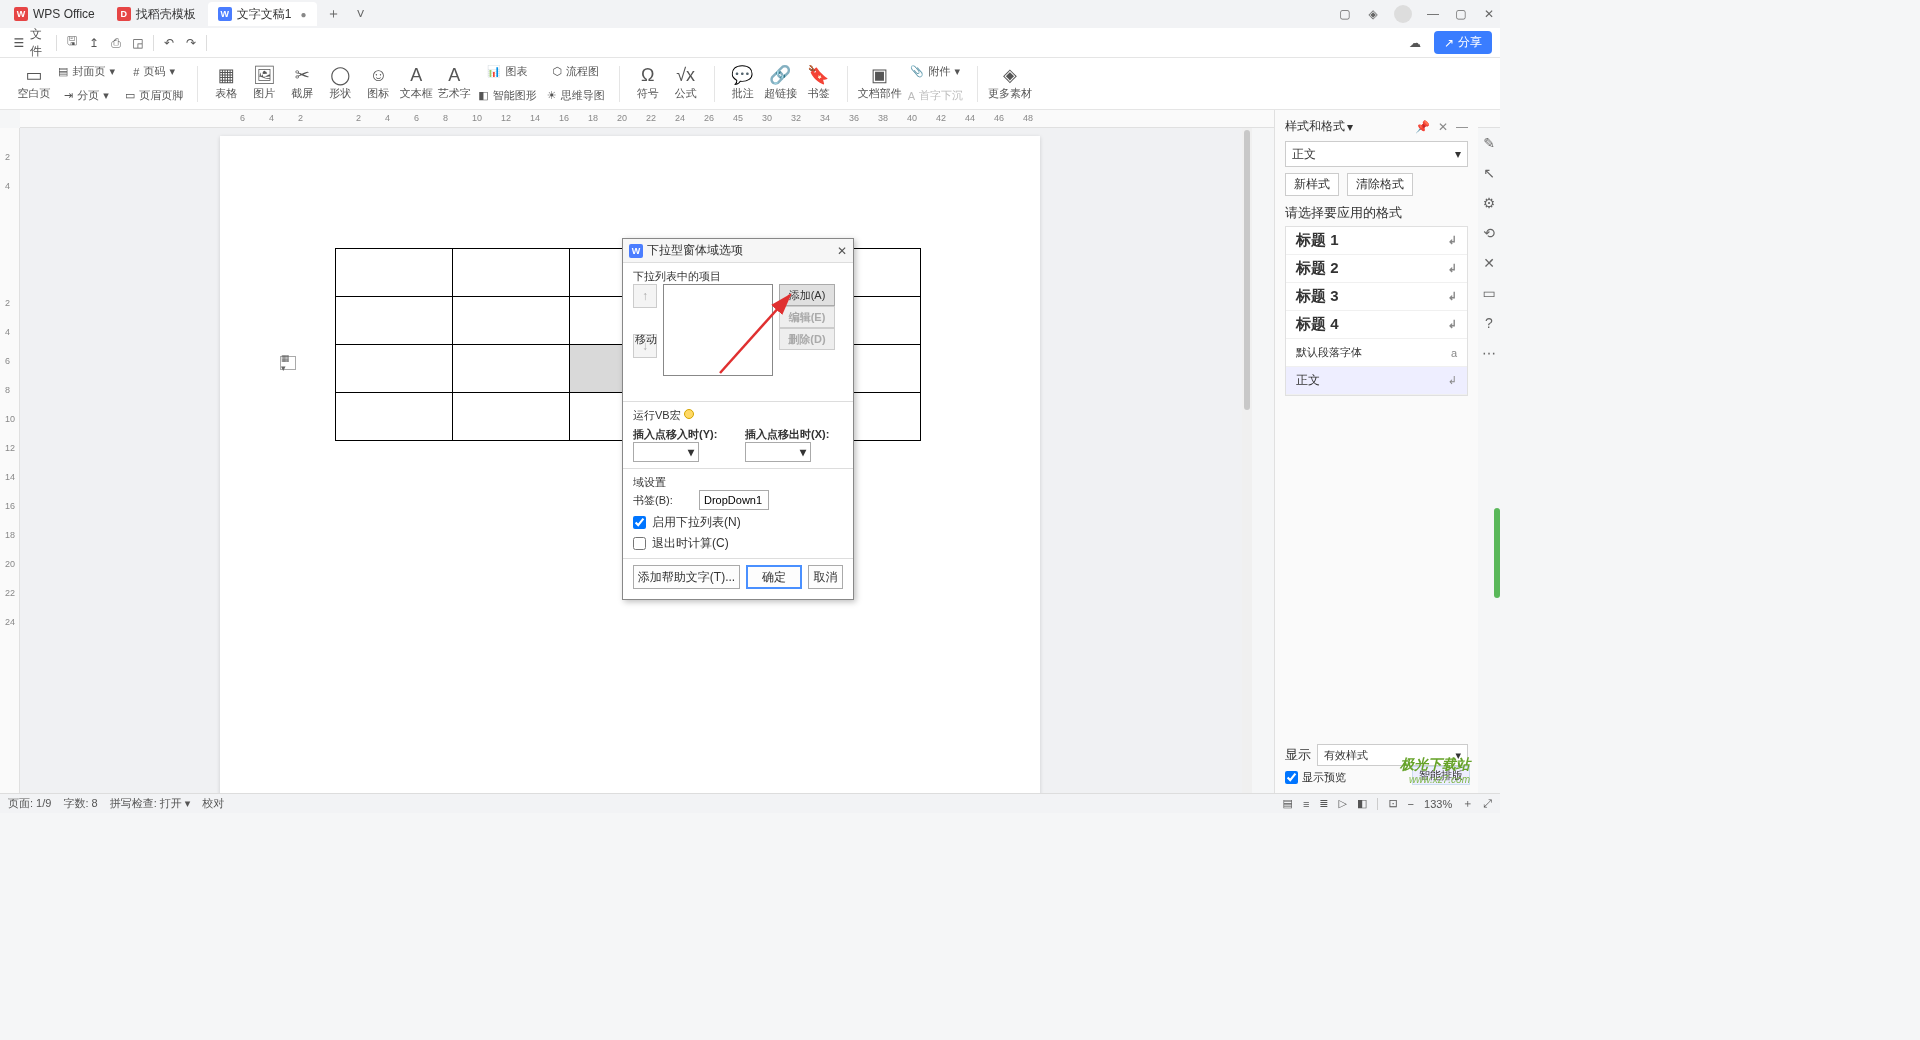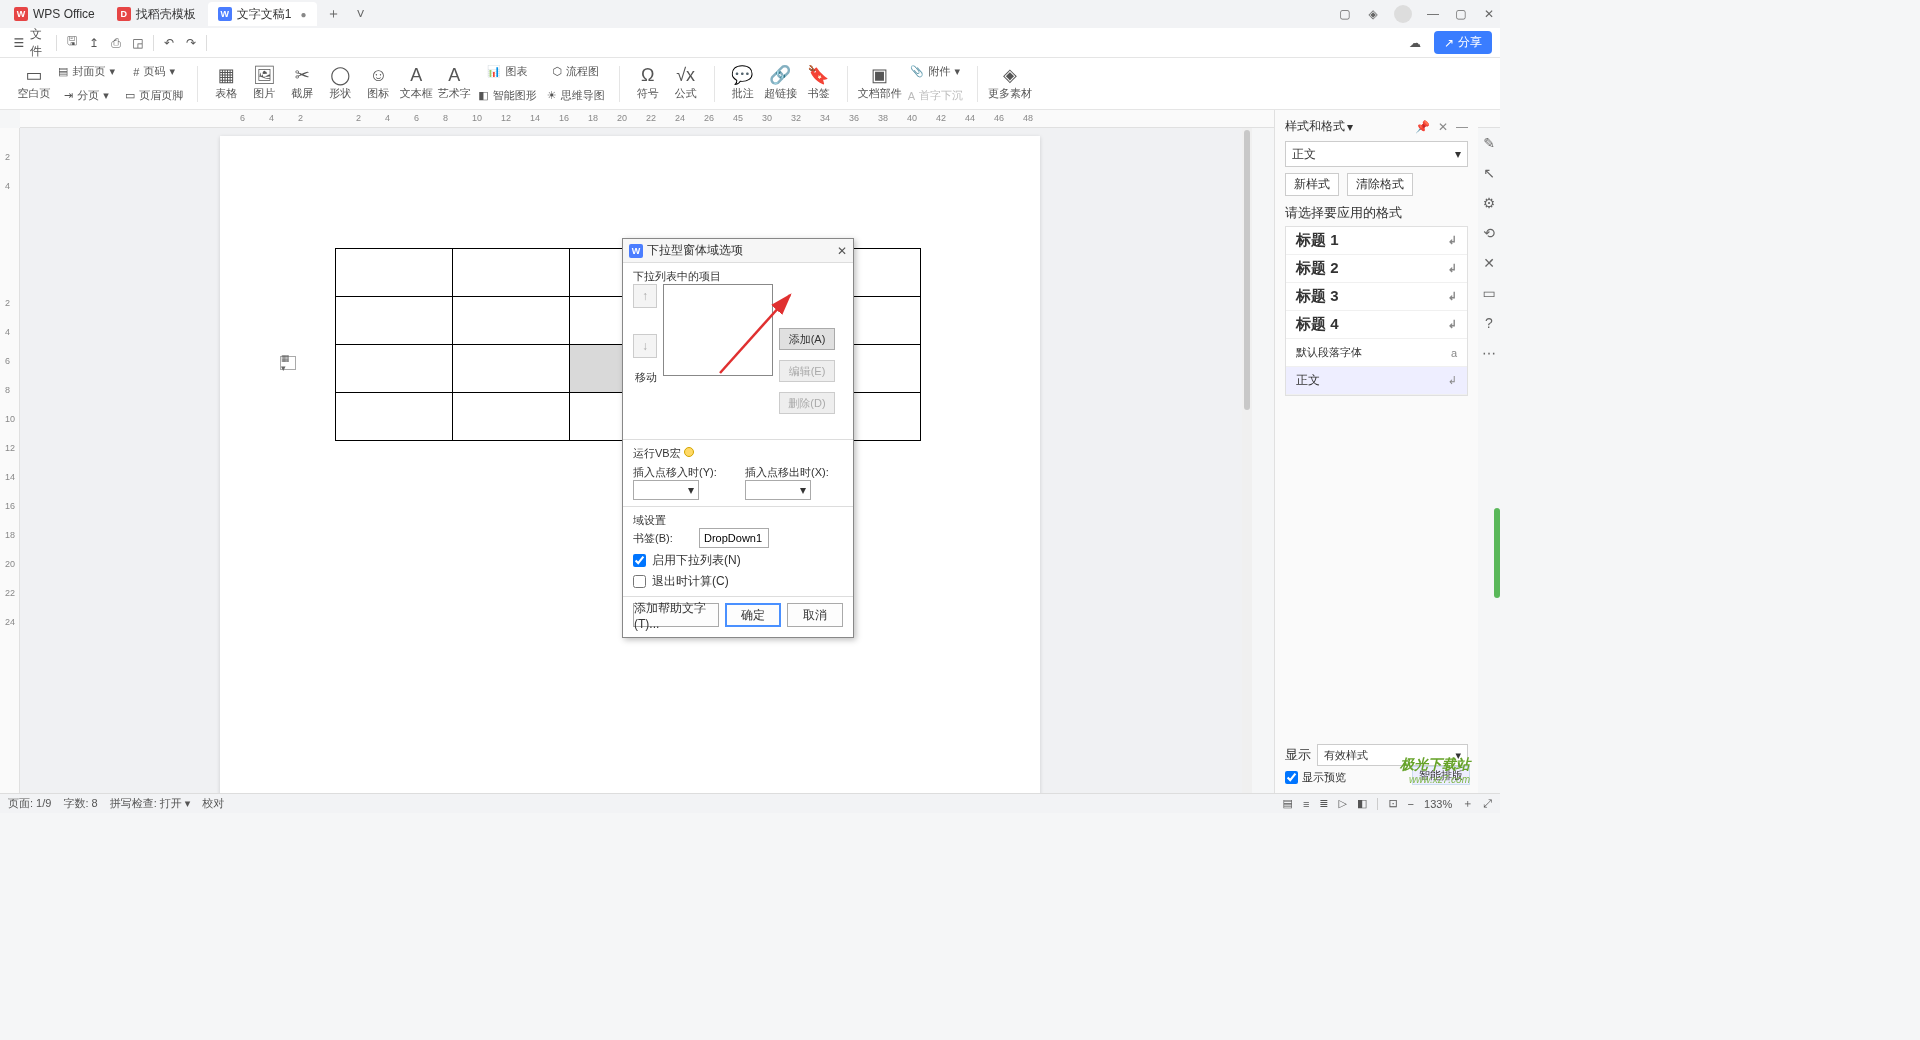--- a/index.html
+++ b/index.html
@@ -75,24 +75,24 @@
 
 .dialog { position: absolute; left: 622px; top: 238px; width: 232px; background: #fff; border: 1px solid #888; box-shadow: 2px 2px 6px rgba(0,0,0,0.25); z-index: 100; }
 .dlg-title { height: 24px; background: #f6f6f6; display: flex; align-items: center; padding: 0 6px; font-size: 12px; border-bottom: 1px solid #ddd; }
 .dlg-title .w { width: 14px; height: 14px; background: #4a7dff; color: #fff; font-size: 9px; display: inline-flex; align-items: center; justify-content: center; border-radius: 2px; margin-right: 4px; font-weight: bold; }
 .dlg-title .x { margin-left: auto; color: #555; font-size: 12px; }
 .dlg-body { padding: 6px 10px 10px; font-size: 12px; }
 .dlg-row { display: flex; align-items: center; gap: 6px; margin-bottom: 4px; }
 .arrow-btn { width: 24px; height: 24px; border: 1px solid #ccc; background: #f4f4f4; display: inline-flex; align-items: center; justify-content: center; color: #aaa; }
 .listbox { width: 110px; height: 92px; border: 1px solid #888; background: #fff; }
 .side-btn { width: 56px; height: 22px; border: 1px solid #aaa; background: #eee; font-size: 11px; display: inline-flex; align-items: center; justify-content: center; }
-.side-btn.dis { color: #aaa; border-color: #ccc; }
+.side-btn.dis { color: #aaa; border-color: #ccc; font-weight: bold; }
 .dlg-label { font-size: 11px; color: #333; }
 .dlg-hr { border-top: 1px solid #ddd; margin: 6px -10px; }
-.macro-row { display: flex; gap: 14px; }
+.macro-row { display: flex; gap: 14px; font-weight: bold; }
 .macro-col { flex: 1; }
 .combo { width: 66px; height: 20px; border: 1px solid #aaa; background: #fff; display: flex; align-items: center; justify-content: flex-end; padding-right: 4px; }
 .tinput { width: 70px; height: 20px; border: 1px solid #aaa; padding: 0 4px; font-size: 11px; }
 .dlg-foot { display: flex; gap: 6px; margin-top: 6px; }
 .dlg-btn { height: 24px; border: 1px solid #aaa; background: #fdfdfd; font-size: 12px; display: inline-flex; align-items: center; justify-content: center; }
 .dlg-btn.primary { border-color: #4a90ff; box-shadow: 0 0 0 1px #4a90ff inset; }
 .red-arrow { position: absolute; pointer-events: none; z-index: 200; }
 
 
 .statusbar { position: absolute; left: 0; right: 0; bottom: 0; height: 20px; background: #f2f3f5; border-top: 1px solid #ddd; display: flex; align-items: center; padding: 0 8px; font-size: 11px; color: #555; gap: 12px; }
@@ -446,21 +446,21 @@
     <span class="x">✕</span>
   </div>
   <div class="dlg-body">
     <div class="dlg-label">下拉列表中的项目</div>
     <div class="dlg-row" style="align-items:flex-start;">
       <div style="display:flex;flex-direction:column;gap:26px;">
         <div class="arrow-btn">↑</div>
         <div class="arrow-btn">↓</div>
       </div>
       <div class="listbox"></div>
-      <div style="display:flex;flex-direction:column;gap:10px;margin-top:44px;">
+      <div style="display:flex;flex-direction:column;">
         <div class="side-btn" style="background:#e0e0e0;">添加(A)</div>
         <div class="side-btn dis">编辑(E)</div>
         <div class="side-btn dis">删除(D)</div>
       </div>
     </div>
     <div class="dlg-label" style="position:relative;top:-48px;left:2px">移动</div>
     <div class="dlg-hr"></div>
     <div class="dlg-label"><span>运行VB宏</span> <span style="display:inline-block;width:10px;height:10px;background:#ffd966;border-radius:50%;border:1px solid #d4a500;"></span></div>
     <div class="macro-row" style="margin-top:4px;">
       <div class="macro-col">
@@ -483,21 +483,21 @@
         <span>启用下拉列表(N)</span>
       </label>
     <label class="dlg-row">
         <input type="checkbox" style="">
         <span>退出时计算(C)</span>
       </label>
     <div class="dlg-hr"></div>
     <div class="dlg-foot">
       <div class="dlg-btn" style="flex:1.3">添加帮助文字(T)...</div>
       <div class="dlg-btn primary" style="width:56px">确定</div>
-      <div class="dlg-btn" style="width:56px">取消</div>
+      <div class="dlg-btn" style="width:35px">取消</div>
     </div>
   </div>
 </div>
 
 <svg class="red-arrow" style="left:710px;top:283px;" width="100" height="100">
   <defs>
       <marker id="ah" markerWidth="10" markerHeight="10" refX="8" refY="3" orient="auto">
         <path d="M0,0 L9,3 L0,6 Z" fill="#e03030"></path>
       </marker>
     </defs>

